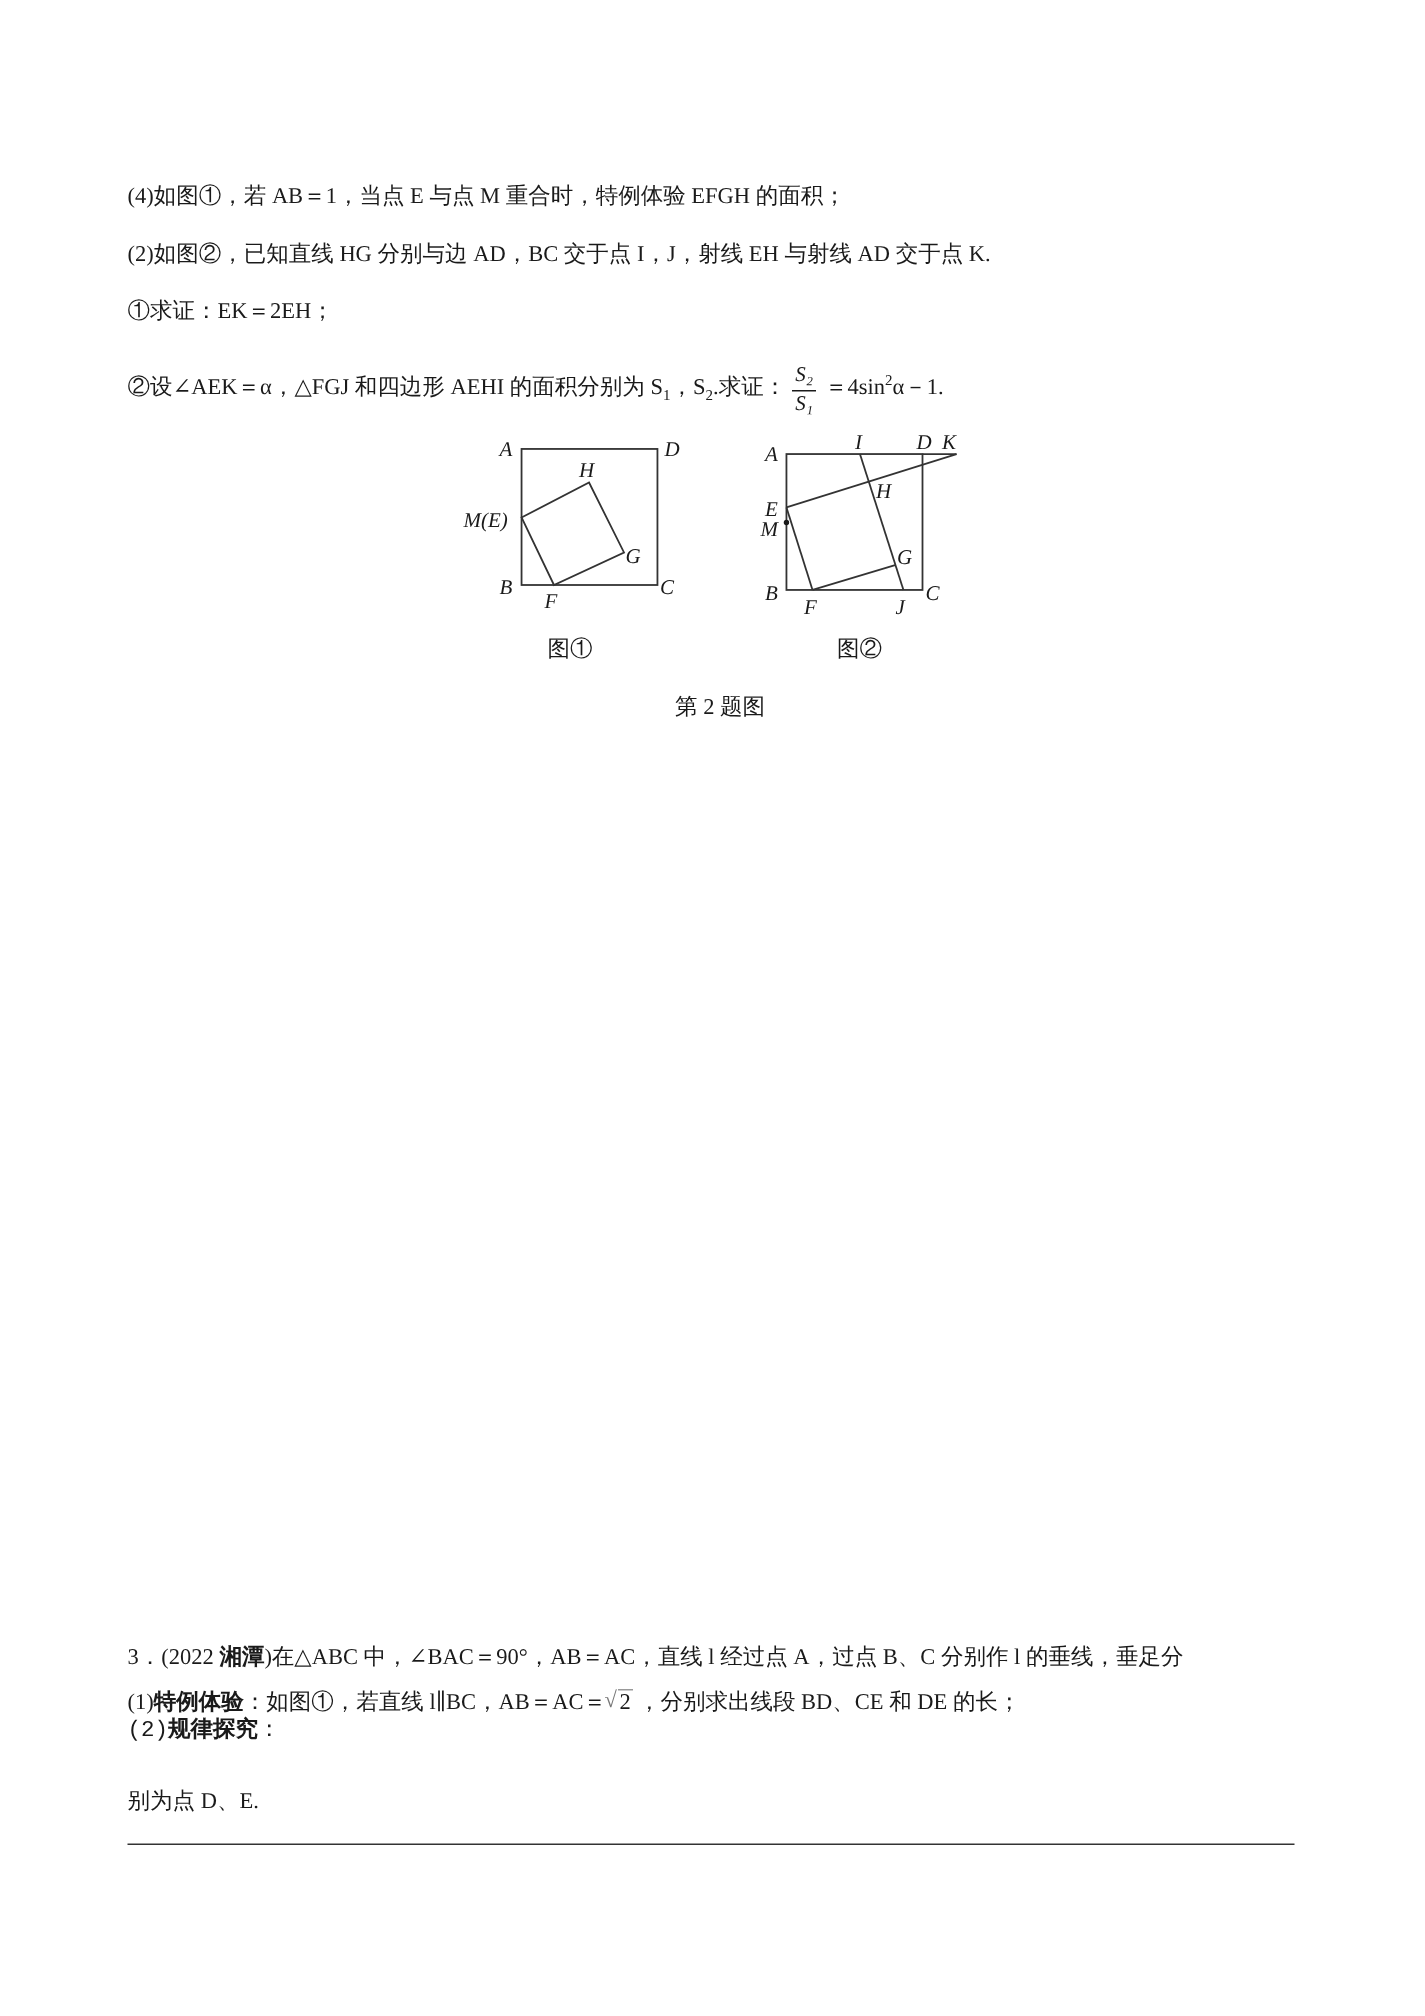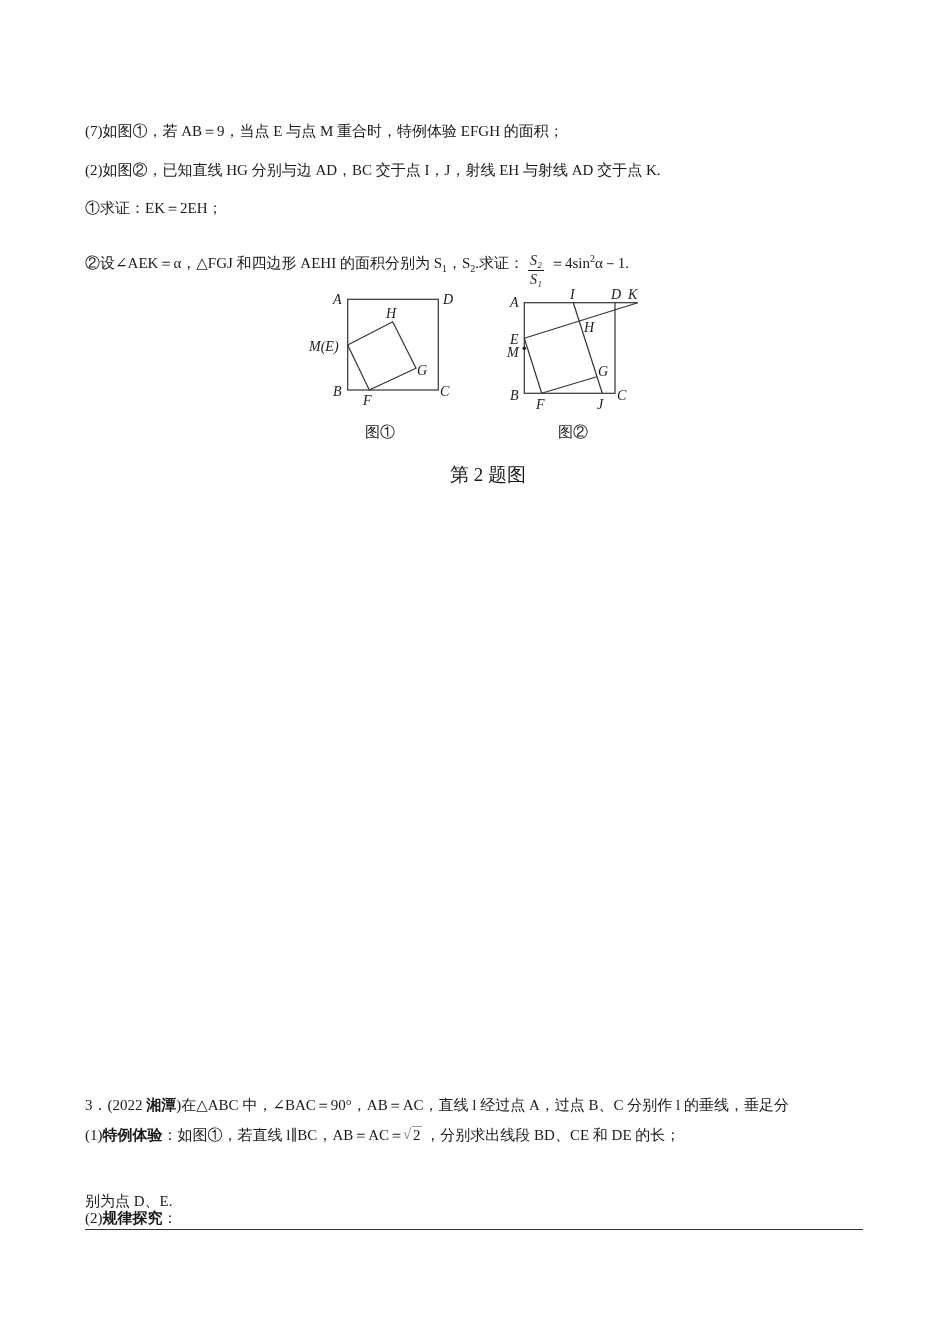--- a/index.html
+++ b/index.html
@@ -2,35 +2,35 @@
 <html><head>
 <meta charset="utf-8">
 <style>
   html, body { margin: 0; padding: 0; background: #ffffff; }
   body { width: 950px; height: 1344px; position: relative; overflow: hidden;
          font-family: "Liberation Serif", "DejaVu Serif", serif; color: #1a1a1a; }
   .line { position: absolute; left: 85px; font-size: 15px; line-height: 20px; white-space: nowrap; }
   .i { }
   .b { font-weight: bold; }
   sub, sup { font-size: 10px; line-height: 0; }
-  .frac { display: inline-block; vertical-align: middle; text-align: center; margin: 16px 6px 0 4px; font-style: italic; font-size: 14px; position: relative; top: -2px; }
+  .frac { display: inline-block; vertical-align: middle; text-align: center; margin: 6px 6px 0 4px; font-style: italic; font-size: 14px; position: relative; top: -2px; }
   .frac span { display: block; line-height: 18px; }
   .frac .num { border-bottom: 1px solid #1a1a1a; padding: 0 2px; }
   .fig { position: absolute; }
-  .caption { position: absolute; font-size: 19px; font-family: "Liberation Serif", serif; }
+  .caption { position: absolute; font-size: 15px; font-family: "Liberation Serif", serif; }
   .rule { position: absolute; left: 85px; width: 778px; top: 1229px; height: 0; border-top: 1.3px solid #333; }
   .sqrt { display: inline-block; position: relative; padding-left: 8px; }
   .sqrt::before { content: "√"; position: absolute; left: -1px; top: -1px; font-size: 15px; color: #777; }
   .sqrt .rad { border-top: 1px solid #999; padding: 0 1px; }
 </style>
 </head>
 <body>
 
 <div class="line" style="top:121px;">
-  <span>(7)如图①，若 </span><span class="i">AB</span><span>＝9，当点 </span><span class="i">E</span><span> 与点 </span><span class="i">M</span><span> 重合时，特例体验 </span><span class="i">EFGH</span><span> 的面积；</span>
+  <span>(4)如图①，若 </span><span class="i">AB</span><span>＝1，当点 </span><span class="i">E</span><span> 与点 </span><span class="i">M</span><span> 重合时，特例体验 </span><span class="i">EFGH</span><span> 的面积；</span>
 </div>
 
 <div class="line" style="top:160px;">
   <span>(2)如图②，已知直线 </span><span class="i">HG</span><span> 分别与边 </span><span class="i">AD</span><span>，</span><span class="i">BC</span><span> 交于点 </span><span class="i">I</span><span>，</span><span class="i">J</span><span>，射线 </span><span class="i">EH</span><span> 与射线 </span><span class="i">AD</span><span> 交于点 </span><span class="i">K</span><span>.</span>
 </div>
 
 <div class="line" style="top:198px;text-align:center;">
   <span>①求证：</span><span class="i">EK＝2EH</span><span>；</span>
 </div>
 
@@ -90,17 +90,17 @@
 </div>
 
 <div class="line" style="top:1191px;">
   <span>别为点 </span><span class="i">D</span><span>、</span><span class="i">E</span><span>.</span>
 </div>
 
 <div class="line" style="top:1125px;">
   <span>(1)</span><span class="b">特例体验</span><span>：如图①，若直线 </span><span class="i">l</span><span class="i">∥</span><span class="i">BC</span><span>，</span><span class="i">AB</span><span>＝</span><span class="i">AC</span><span>＝</span><span class="sqrt"><span class="rad">2</span></span><span> ，分别求出线段 </span><span class="i">BD</span><span>、</span><span class="i">CE</span><span> 和 </span><span class="i">DE</span><span> 的长；</span>
 </div>
 
-<div class="line" style="top:1208px;">
+<div class="line" style="top:1144px;font-family:Liberation Mono, monospace;">
   <span>(2)</span><span class="b">规律探究</span><span>：</span>
 </div>
 
 <div class="rule"></div>
 
 </body></html>

